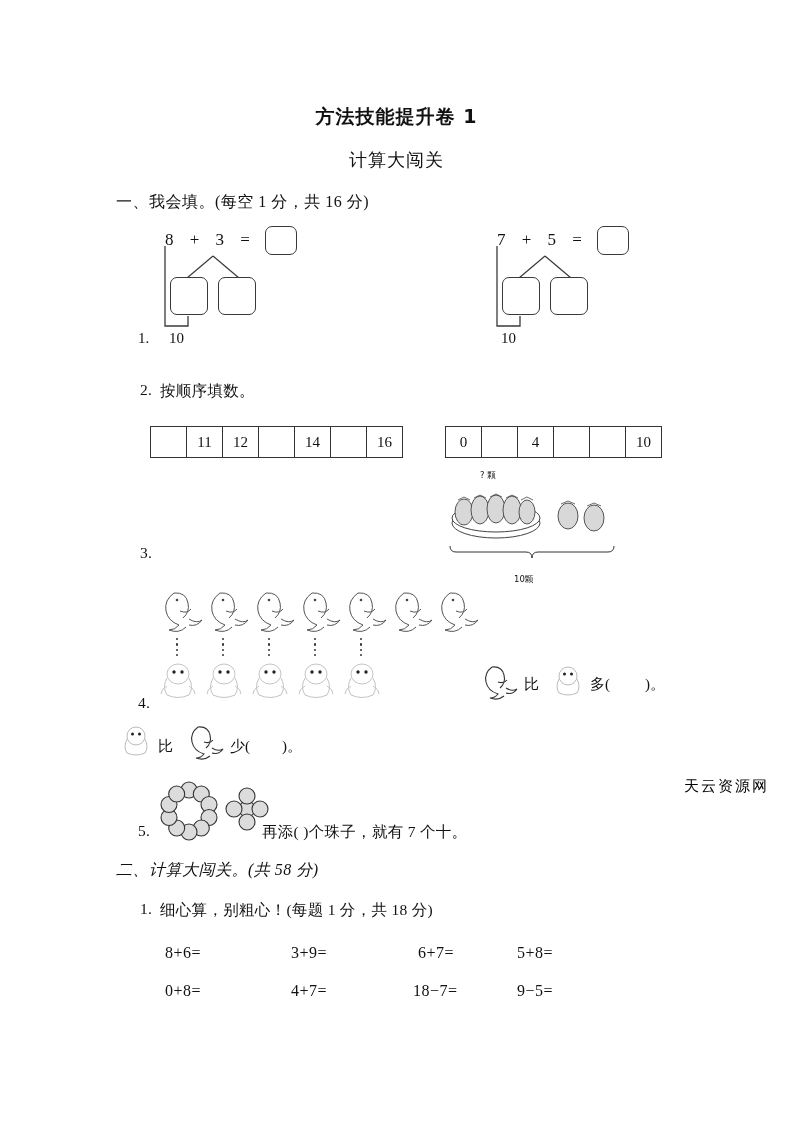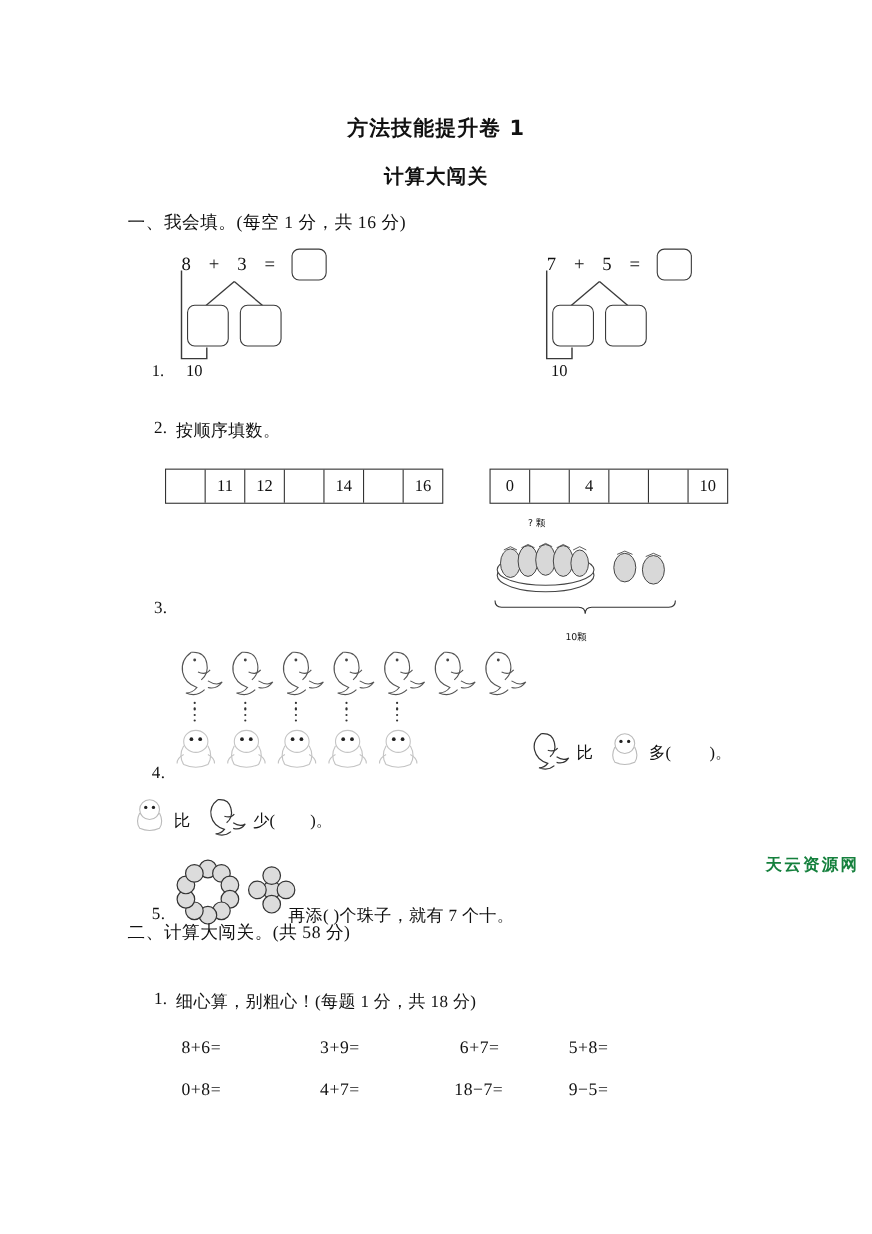--- a/index.html
+++ b/index.html
@@ -14,21 +14,21 @@
   .page { position:relative; width:793px; height:806px;border-radius:19px; }
 
   
   .title1 {
     position:absolute; left:0; top:104px; width:793px;
     text-align:center; font-size:19px; font-weight:bold;
     font-family:"DejaVu Sans", sans-serif; letter-spacing:1px;
   }
   .title2 {
     position:absolute; left:0; top:148px; width:793px;
-    text-align:center; font-size:18px; font-weight:bold;
+    text-align:center; font-size:18px; font-weight:normal;
     font-family:"DejaVu Sans", sans-serif; letter-spacing:1px;
   }
 
   .sec-head {
     position:absolute; font-size:16px; letter-spacing:0.5px;
   }
   .q-text { position:absolute; font-size:15.5px; letter-spacing:0.3px; }
   .num-lbl { position:absolute; font-size:15px; }
 
   
@@ -58,22 +58,22 @@
   .dots-col { position:absolute; }
   .dot { width:2.2px; height:2.2px; background:#333; border-radius:50%; margin-bottom:3.2px; }
 
   
   .beads { position:absolute; }
 
   
   .calc { position:absolute; font-size:16px; letter-spacing:0.5px; }
 
   .watermark {
-    position:absolute; right:12px; bottom:10px;
-    font-size:15px; font-weight:bold; color:#15803d;
+    position:absolute; right:24px; bottom:10px;
+    font-size:15px; font-weight:normal; color:#000000;
     font-family:"DejaVu Sans", sans-serif; letter-spacing:2px;
   }
   svg { display:block; overflow:visible; }
 </style>
 </head>
 <body>
 
 <div class="page">
 
   <div class="title1">方法技能提升卷 1</div>
@@ -398,21 +398,21 @@
         <circle cx="13.7" cy="10.0" r="8" fill="#dcdcdc" stroke="#333" stroke-width="1.1"></circle>
         <circle cx="84" cy="25" r="8" fill="#dcdcdc" stroke="#333" stroke-width="1.1"></circle>
         <circle cx="84.0" cy="12.0" r="8" fill="#dcdcdc" stroke="#333" stroke-width="1.1"></circle>
         <circle cx="97.0" cy="25.0" r="8" fill="#dcdcdc" stroke="#333" stroke-width="1.1"></circle>
         <circle cx="84.0" cy="38.0" r="8" fill="#dcdcdc" stroke="#333" stroke-width="1.1"></circle>
         <circle cx="71.0" cy="25.0" r="8" fill="#dcdcdc" stroke="#333" stroke-width="1.1"></circle>
       </svg>
   </div>
   <div class="q-text" style="left:262px; top:822px;">再添(       )个珠子，就有 7 个十。</div>
 
-  <div class="sec-head" style="left:116px; top:838px;">二、计算大闯关。(共 58 分)</div>
+  <div class="sec-head" style="left:116px; top:860px;font-style:italic;">二、计算大闯关。(共 58 分)</div>
 
   <div class="q-text" style="left:140px; top:900px;">1.</div>
   <div class="q-text" style="left:160px; top:900px;">细心算，别粗心！(每题 1 分，共 18 分)</div>
 
   <div id="calc-row-1" class="calc" style="left:165px; top:944px; width:440px;">
       <span style="position: absolute; left: 0px;">8+6=</span>
       <span style="position: absolute; left: 126px;">3+9=</span>
       <span style="position: absolute; left: 253px;">6+7=</span>
       <span style="position: absolute; left: 352px;">5+8=</span>
     </div>

